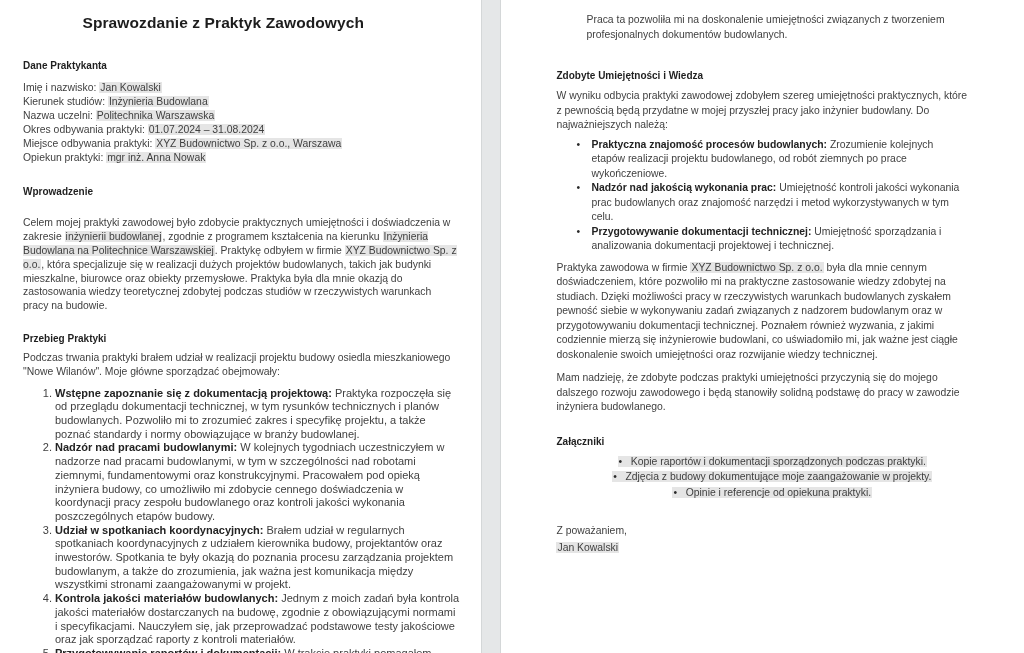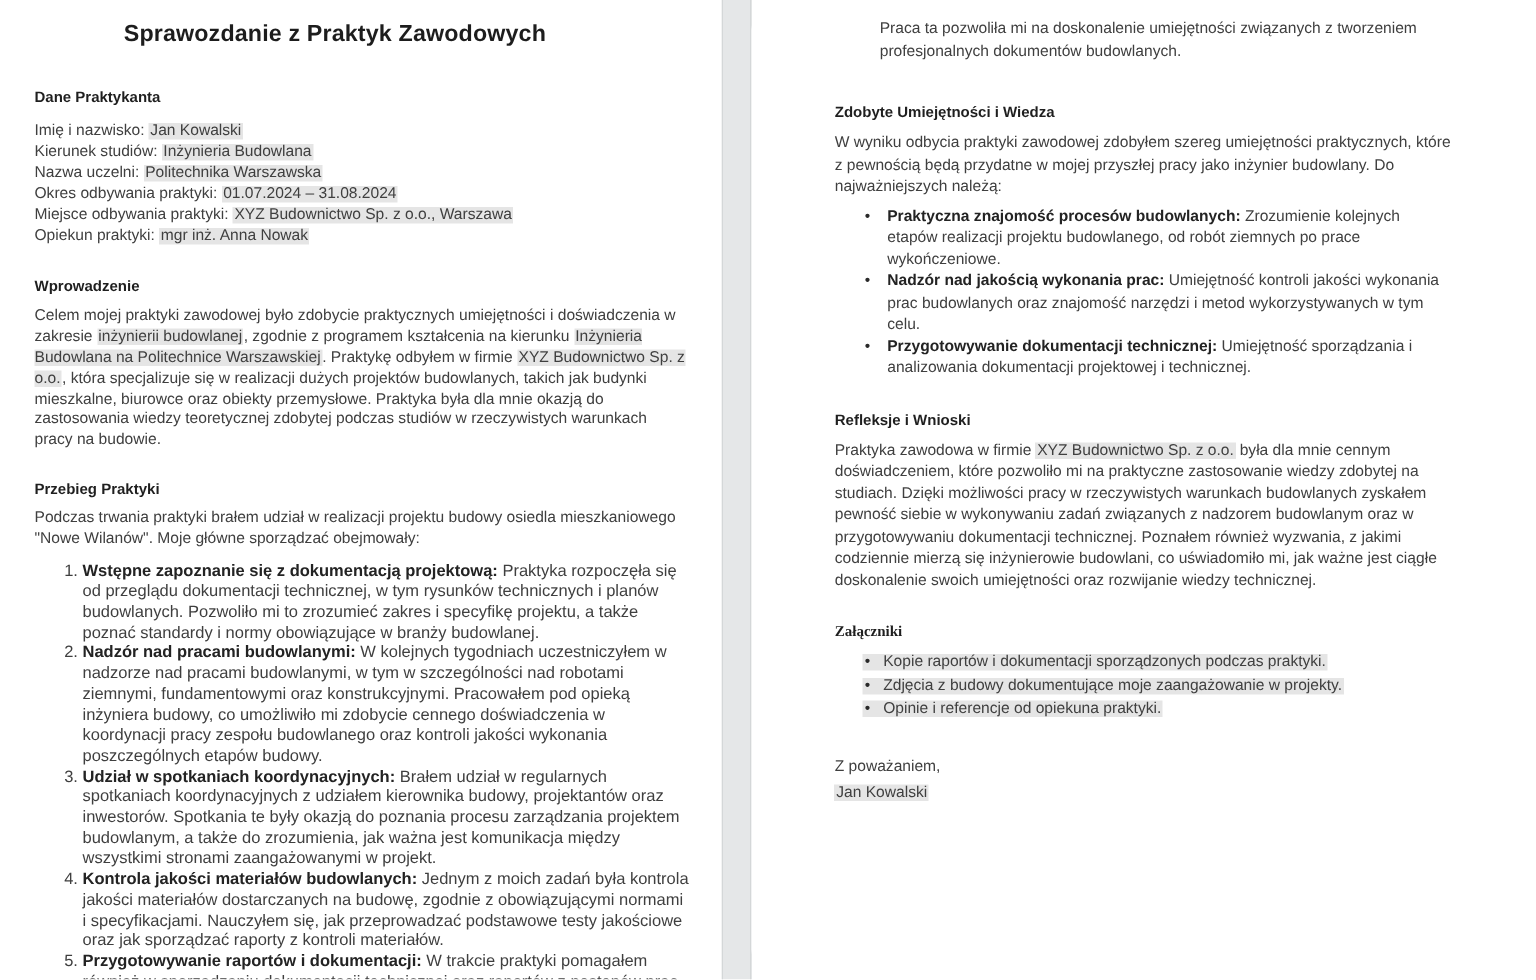--- a/index.html
+++ b/index.html
@@ -23,39 +23,39 @@
   .page1 .para{line-height:13.8px;}
   .page2 .para{line-height:14.5px;}
   b{font-weight:bold;color:#232323;}
   mark{background:#e5e5e5;color:inherit;padding:0 1px;}
 
   
   .h-dane{margin-top:27px;}
   .fields{margin-top:9px;font-size:10.4px;}
   .field-line{line-height:13.9px;}
   .h-wpr{margin-top:21px;}
-  .p-wpr{margin-top:6px;}
+  .p-wpr{margin-top:18px;}
   .h-prz{margin-top:19px;}
   .p-prz{margin-top:6px;}
   ol.duties{margin:8px 0 0;padding-left:32px;font-size:11px;}
   ol.duties li{line-height:13.7px;}
   ol.duties li::marker{color:#3f3f3f;}
 
   
   .p-cont{margin-top:13px;margin-left:30px;}
   .h-umie{margin-top:27px;}
   .p-umie{margin-top:7px;}
   ul.bullets{list-style:none;margin:5px 0 0;padding-left:35px;font-size:10.4px;}
   ul.skills li{position:relative;line-height:14.5px;}
   ul.skills li::before{content:"\2022";position:absolute;left:-15px;top:0;color:#2a2a2a;}
   .h-refl{margin-top:20px;}
   .p-refl1{margin-top:7px;}
   .p-refl2{margin-top:9px;}
-  .h-zal{margin-top:20px;font-family:Liberation Serif, serif;}
-  ul.attachments{margin-top:6px;padding-left:19px;}
+  .h-zal{margin-top:20px;}
+  ul.attachments{margin-top:6px;padding-left:19px;text-align:center;}
   ul.attachments li{line-height:15.5px;}
   ul.attachments mark::before{content:"\2022\00a0\00a0\00a0";color:#2a2a2a;}
   .closing{font-size:10.4px;line-height:14px;margin:24px 0 0;}
   .signature{font-size:10.4px;line-height:14px;margin:3px 0 0;}
 </style>
 </head>
 <body>
 
 <div class="canvas">
 
@@ -92,22 +92,22 @@
     <p class="para p-cont">Praca ta pozwoliła mi na doskonalenie umiejętności związanych z tworzeniem profesjonalnych dokumentów budowlanych.</p>
 
     <h2 class="h-umie">Zdobyte Umiejętności i Wiedza</h2>
     <p class="para p-umie">W wyniku odbycia praktyki zawodowej zdobyłem szereg umiejętności praktycznych, które z pewnością będą przydatne w mojej przyszłej pracy jako inżynier budowlany. Do najważniejszych należą:</p>
     <ul class="bullets skills">
         <li><b>Praktyczna znajomość procesów budowlanych:</b><span> Zrozumienie kolejnych etapów realizacji projektu budowlanego, od robót ziemnych po prace wykończeniowe.</span></li>
         <li><b>Nadzór nad jakością wykonania prac:</b><span> Umiejętność kontroli jakości wykonania prac budowlanych oraz znajomość narzędzi i metod wykorzystywanych w tym celu.</span></li>
         <li><b>Przygotowywanie dokumentacji technicznej:</b><span> Umiejętność sporządzania i analizowania dokumentacji projektowej i technicznej.</span></li>
       </ul>
 
-    <h2 class="h-refl">Refleksje i Wnioski</h2>
     <p class="para p-refl1"><span>Praktyka zawodowa w firmie </span><mark>XYZ Budownictwo Sp. z o.o.</mark><span> była dla mnie cennym doświadczeniem, które pozwoliło mi na praktyczne zastosowanie wiedzy zdobytej na studiach. Dzięki możliwości pracy w rzeczywistych warunkach budowlanych zyskałem pewność siebie w wykonywaniu zadań związanych z nadzorem budowlanym oraz w przygotowywaniu dokumentacji technicznej. Poznałem również wyzwania, z jakimi codziennie mierzą się inżynierowie budowlani, co uświadomiło mi, jak ważne jest ciągłe doskonalenie swoich umiejętności oraz rozwijanie wiedzy technicznej.</span></p>
+    <p class="para p-refl2">Mam nadzieję, że zdobyte podczas praktyki umiejętności przyczynią się do mojego dalszego rozwoju zawodowego i będą stanowiły solidną podstawę do pracy w zawodzie inżyniera budowlanego.</p>
 
     <h2 class="h-zal">Załączniki</h2>
     <ul class="bullets attachments">
         <li><mark>Kopie raportów i dokumentacji sporządzonych podczas praktyki.</mark></li>
         <li><mark>Zdjęcia z budowy dokumentujące moje zaangażowanie w projekty.</mark></li>
         <li><mark>Opinie i referencje od opiekuna praktyki.</mark></li>
       </ul>
 
     <p class="closing">Z poważaniem,</p>
     <p class="signature"><mark>Jan Kowalski</mark></p>

